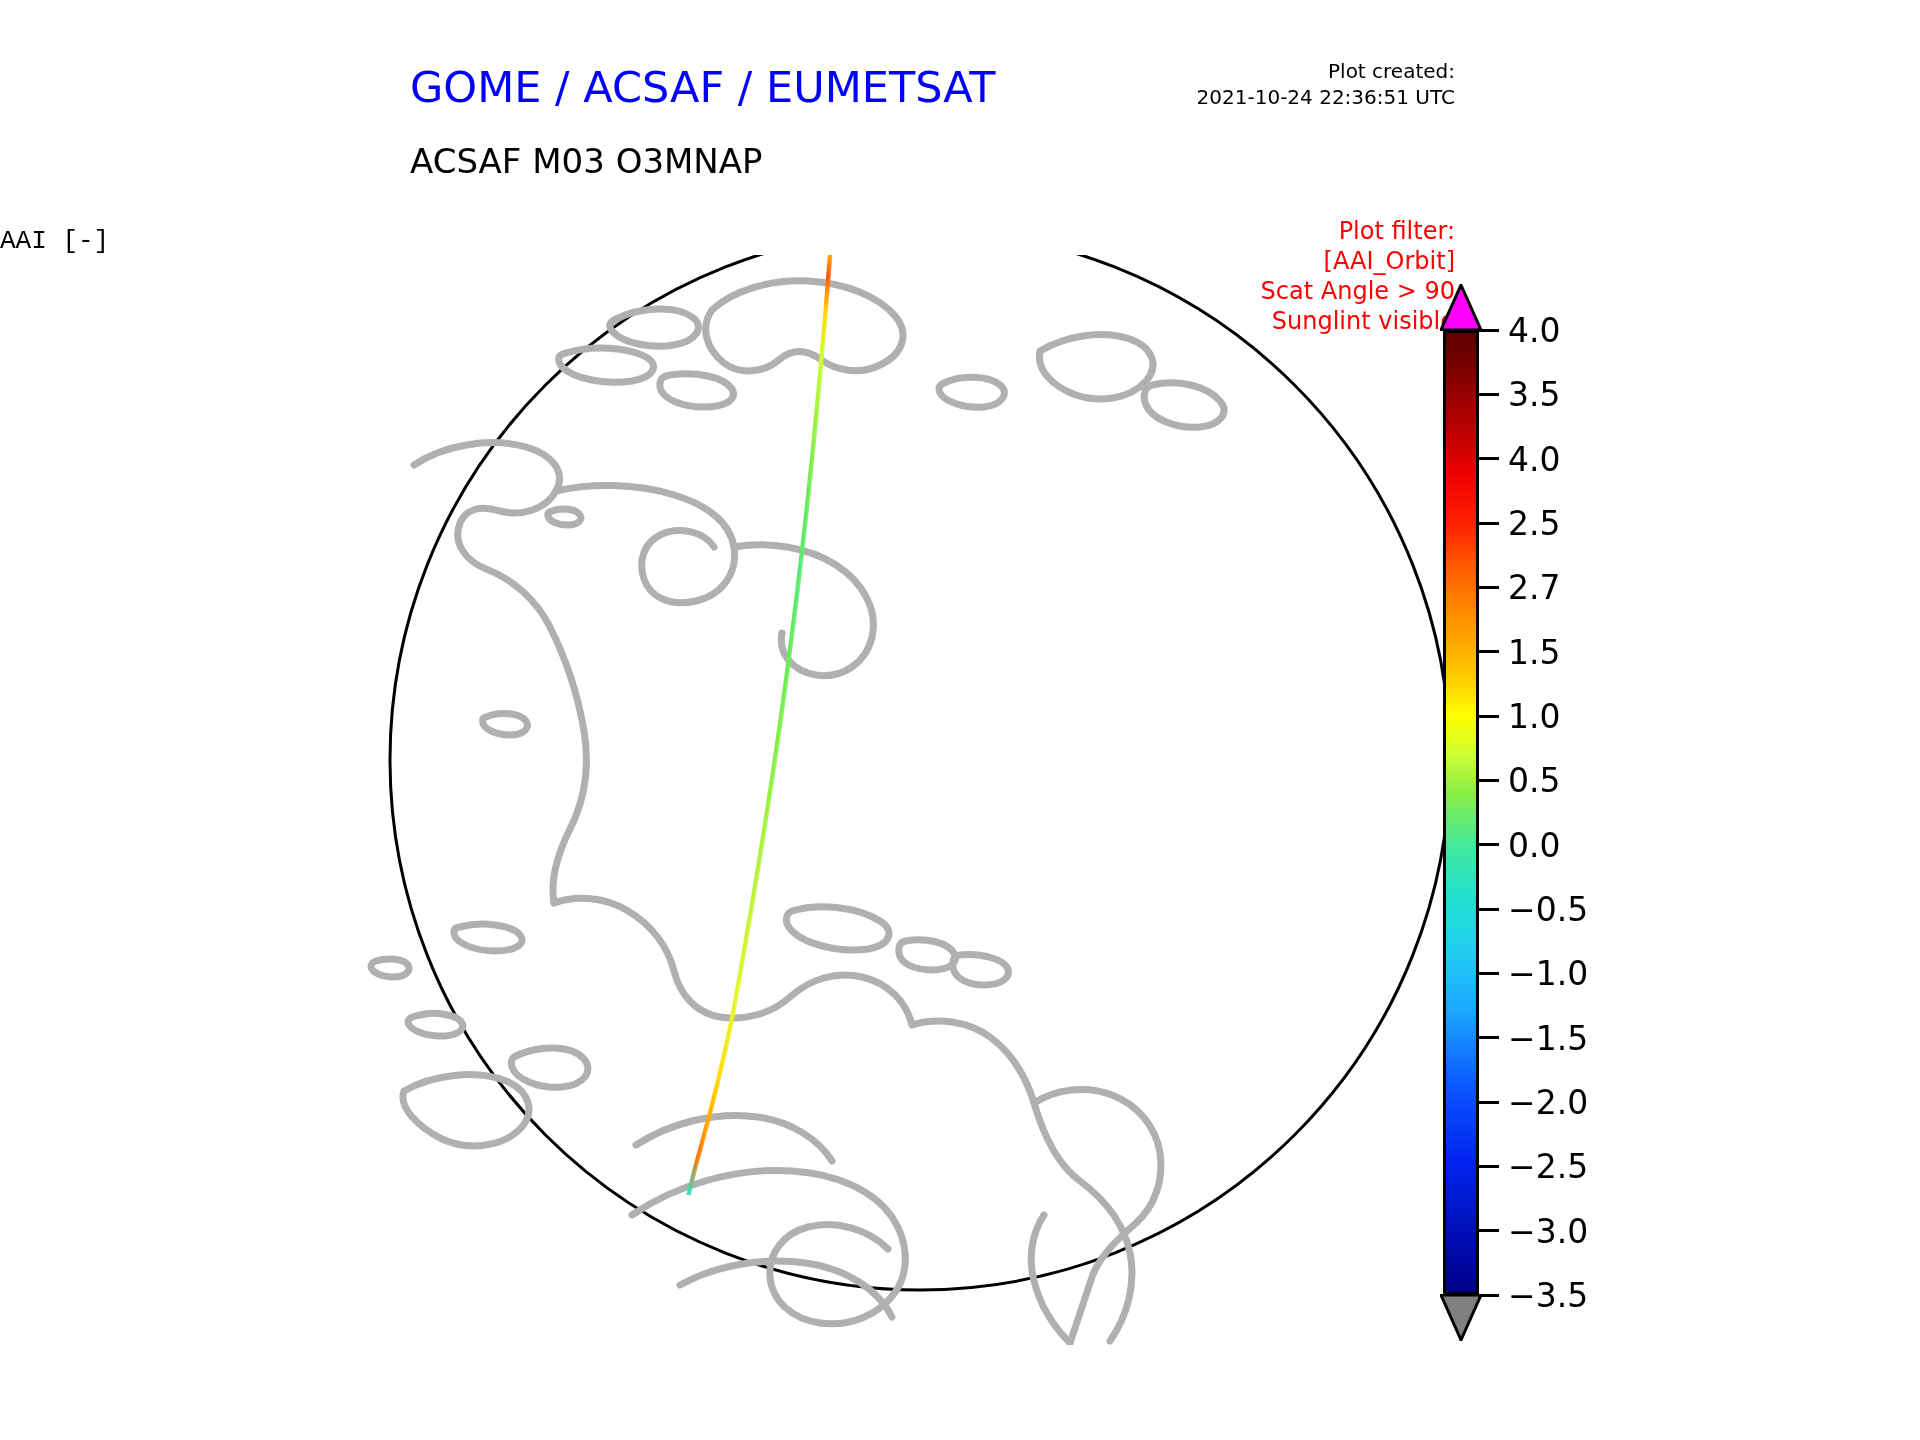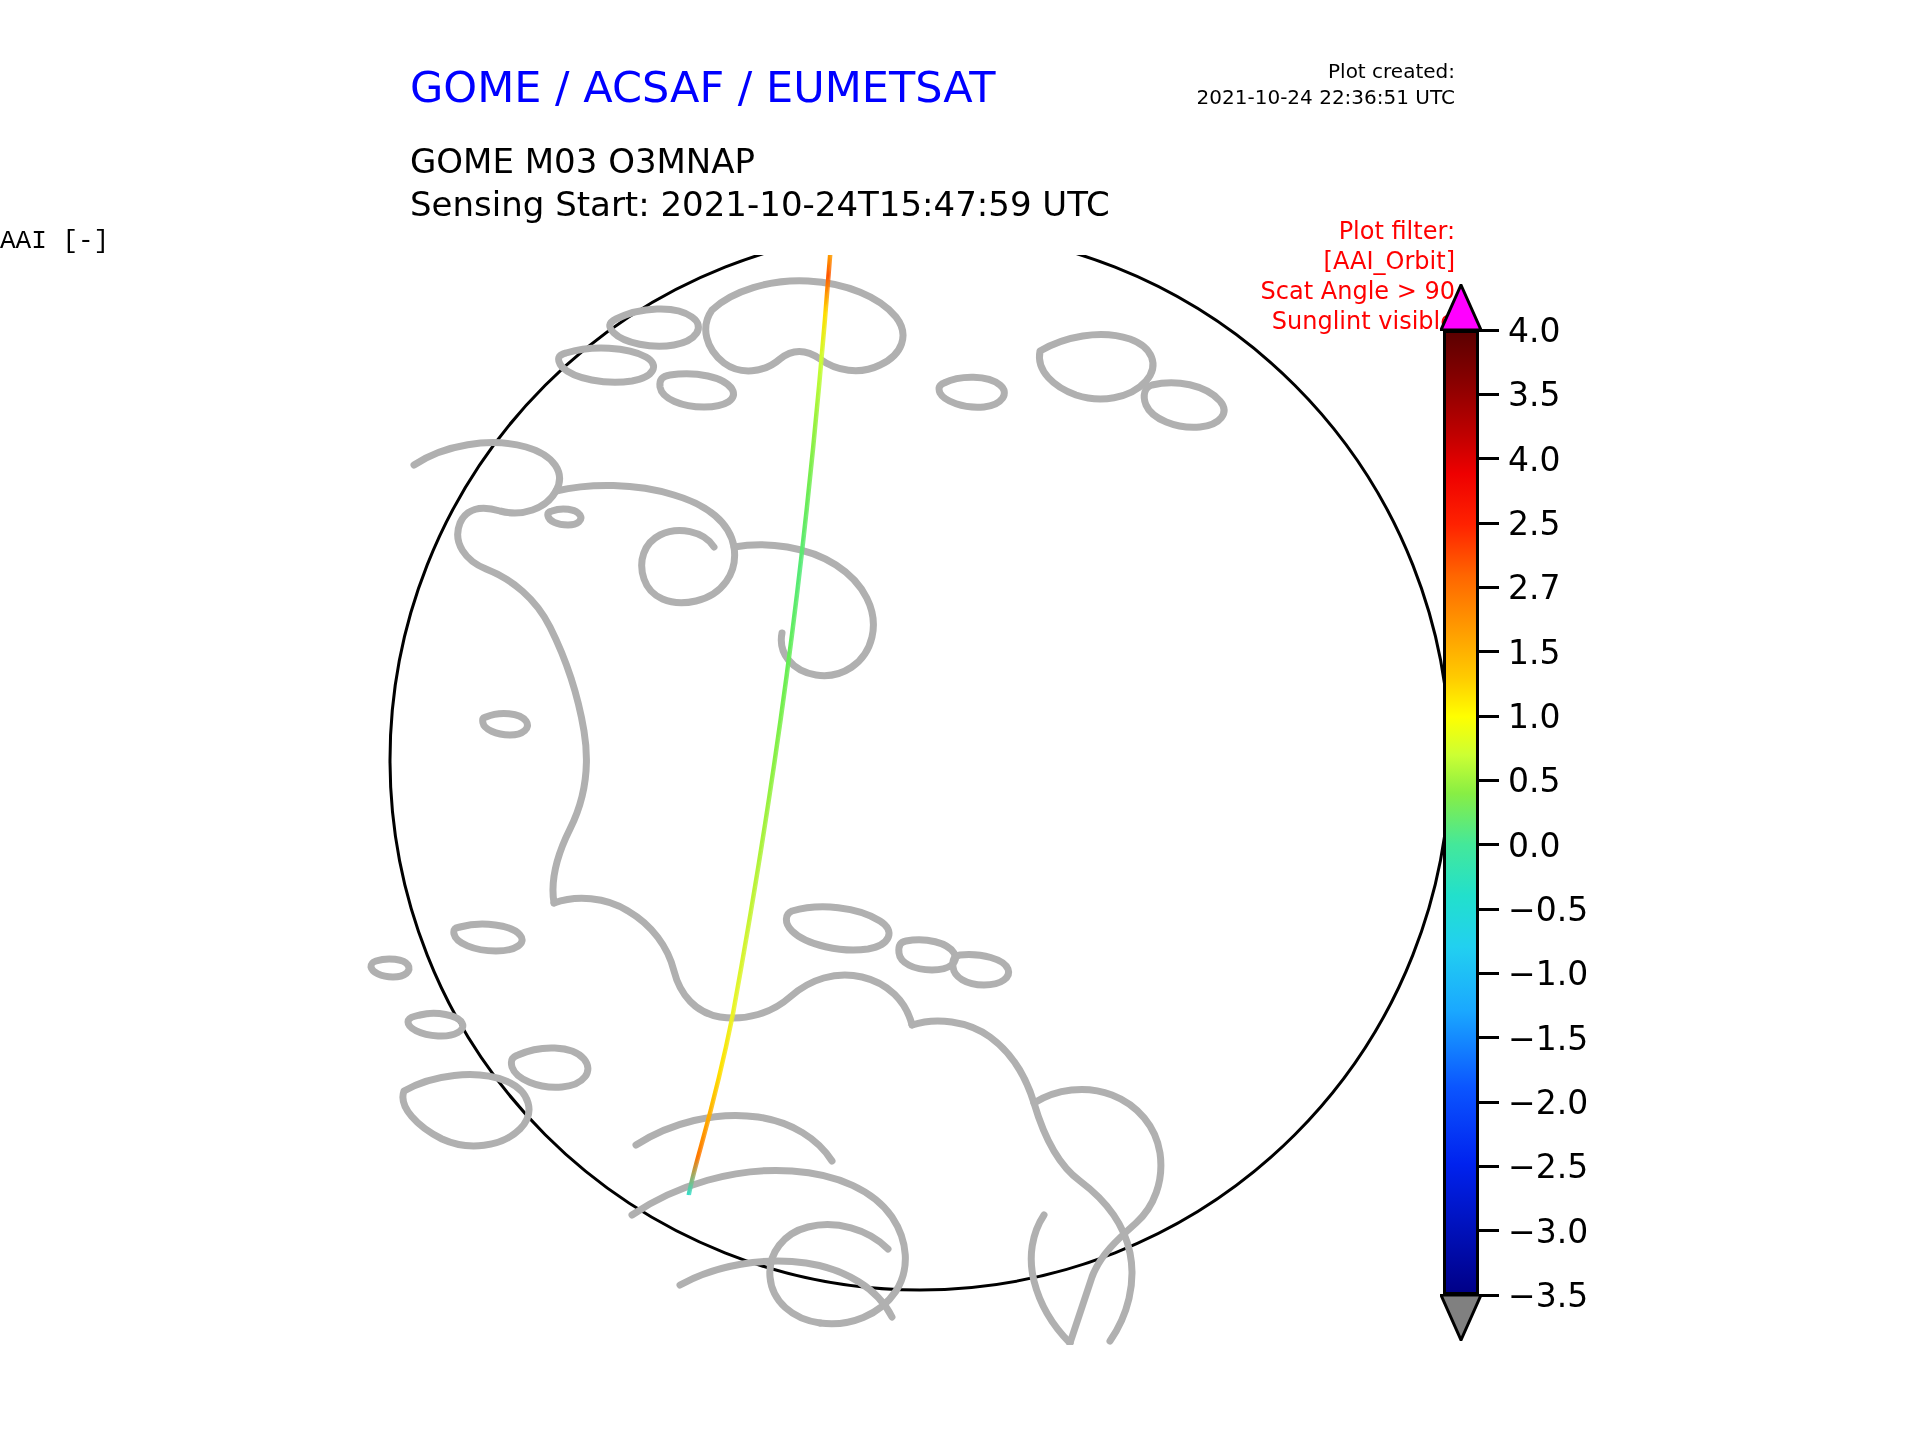--- a/index.html
+++ b/index.html
@@ -50,22 +50,21 @@
 <body>
 
 <div class="abs" id="org-title">GOME / ACSAF / EUMETSAT</div>
 
 <div class="abs" id="plot-created-block">
   <div>Plot created:</div>
   <div>2021-10-24 22:36:51 UTC</div>
 </div>
 
 <div class="abs" id="product-block">
-  <div>GOME M03 O3MNAP</div>
-  <div>Sensing Start: 2021-10-24T15:47:59 UTC</div>
+  <div>ACSAF M03 O3MNAP</div>
 </div>
 
 <div class="abs" id="quantity-title">AAI [-]</div>
 
 <div class="abs" id="plot-filter-block" style="color: rgb(255, 0, 0); margin-top: 48px;">
   <div>Plot filter:</div>
   <div>[AAI_Orbit]</div>
   <div>Scat Angle &gt; 90</div>
   <div>Sunglint visible</div>
 </div>

